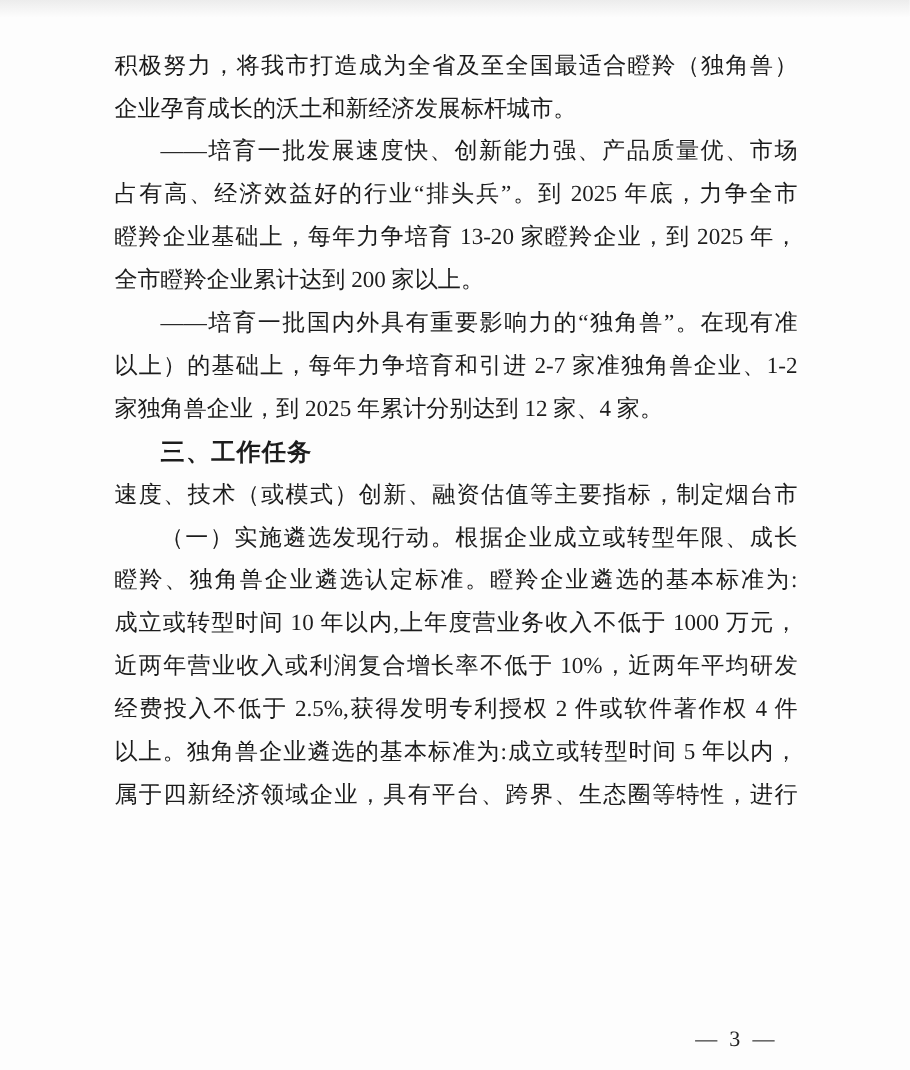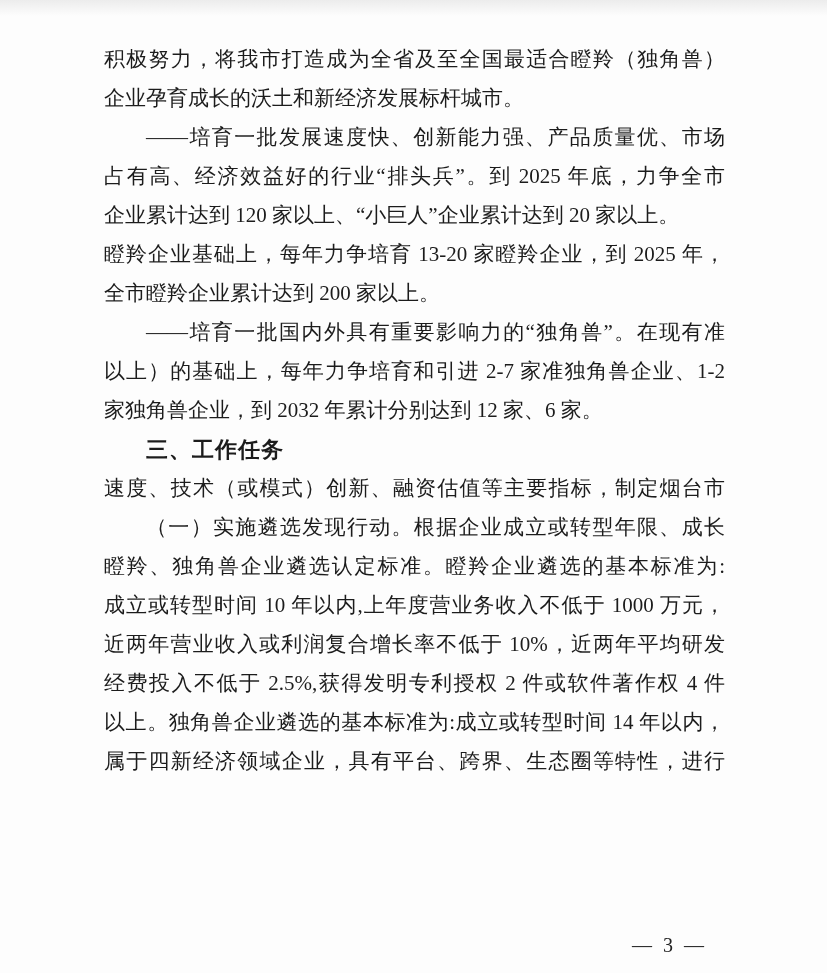--- a/index.html
+++ b/index.html
@@ -67,30 +67,29 @@
 </head>
 <body>
 
 <div class="scan-shadow-top"></div>
 
 <div class="content">
   <div class="line">积极努力，将我市打造成为全省及至全国最适合瞪羚（独角兽）</div>
   <div class="line end">企业孕育成长的沃土和新经济发展标杆城市。</div>
   <div class="line indent">——培育一批发展速度快、创新能力强、产品质量优、市场</div>
   <div class="line">占有高、经济效益好的行业“排头兵”。到 2025 年底，力争全市</div>
-  <div class="line end">企业累计达到 120 家以上、“小巨人”企业累计达到 20 家以上。</div>
   <div class="line">瞪羚企业基础上，每年力争培育 13-20 家瞪羚企业，到 2025 年，</div>
   <div class="line end">全市瞪羚企业累计达到 200 家以上。</div>
   <div class="line indent">——培育一批国内外具有重要影响力的“独角兽”。在现有准</div>
   <div class="line">以上）的基础上，每年力争培育和引进 2-7 家准独角兽企业、1-2</div>
-  <div class="line end">家独角兽企业，到 2032 年累计分别达到 12 家、6 家。</div>
+  <div class="line end">家独角兽企业，到 2025 年累计分别达到 12 家、4 家。</div>
   <div class="heading">三、工作任务</div>
   <div class="line">速度、技术（或模式）创新、融资估值等主要指标，制定烟台市</div>
   <div class="line indent">（一）实施遴选发现行动。根据企业成立或转型年限、成长</div>
   <div class="line">瞪羚、独角兽企业遴选认定标准。瞪羚企业遴选的基本标准为:</div>
   <div class="line">成立或转型时间 10 年以内,上年度营业务收入不低于 1000 万元，</div>
   <div class="line">近两年营业收入或利润复合增长率不低于 10%，近两年平均研发</div>
   <div class="line">经费投入不低于 2.5%,获得发明专利授权 2 件或软件著作权 4 件</div>
-  <div class="line">以上。独角兽企业遴选的基本标准为:成立或转型时间 14 年以内，</div>
+  <div class="line">以上。独角兽企业遴选的基本标准为:成立或转型时间 5 年以内，</div>
   <div class="line">属于四新经济领域企业，具有平台、跨界、生态圈等特性，进行</div>
 </div>
 
 <div class="footer">— 3 —</div>
 
 </body></html>

